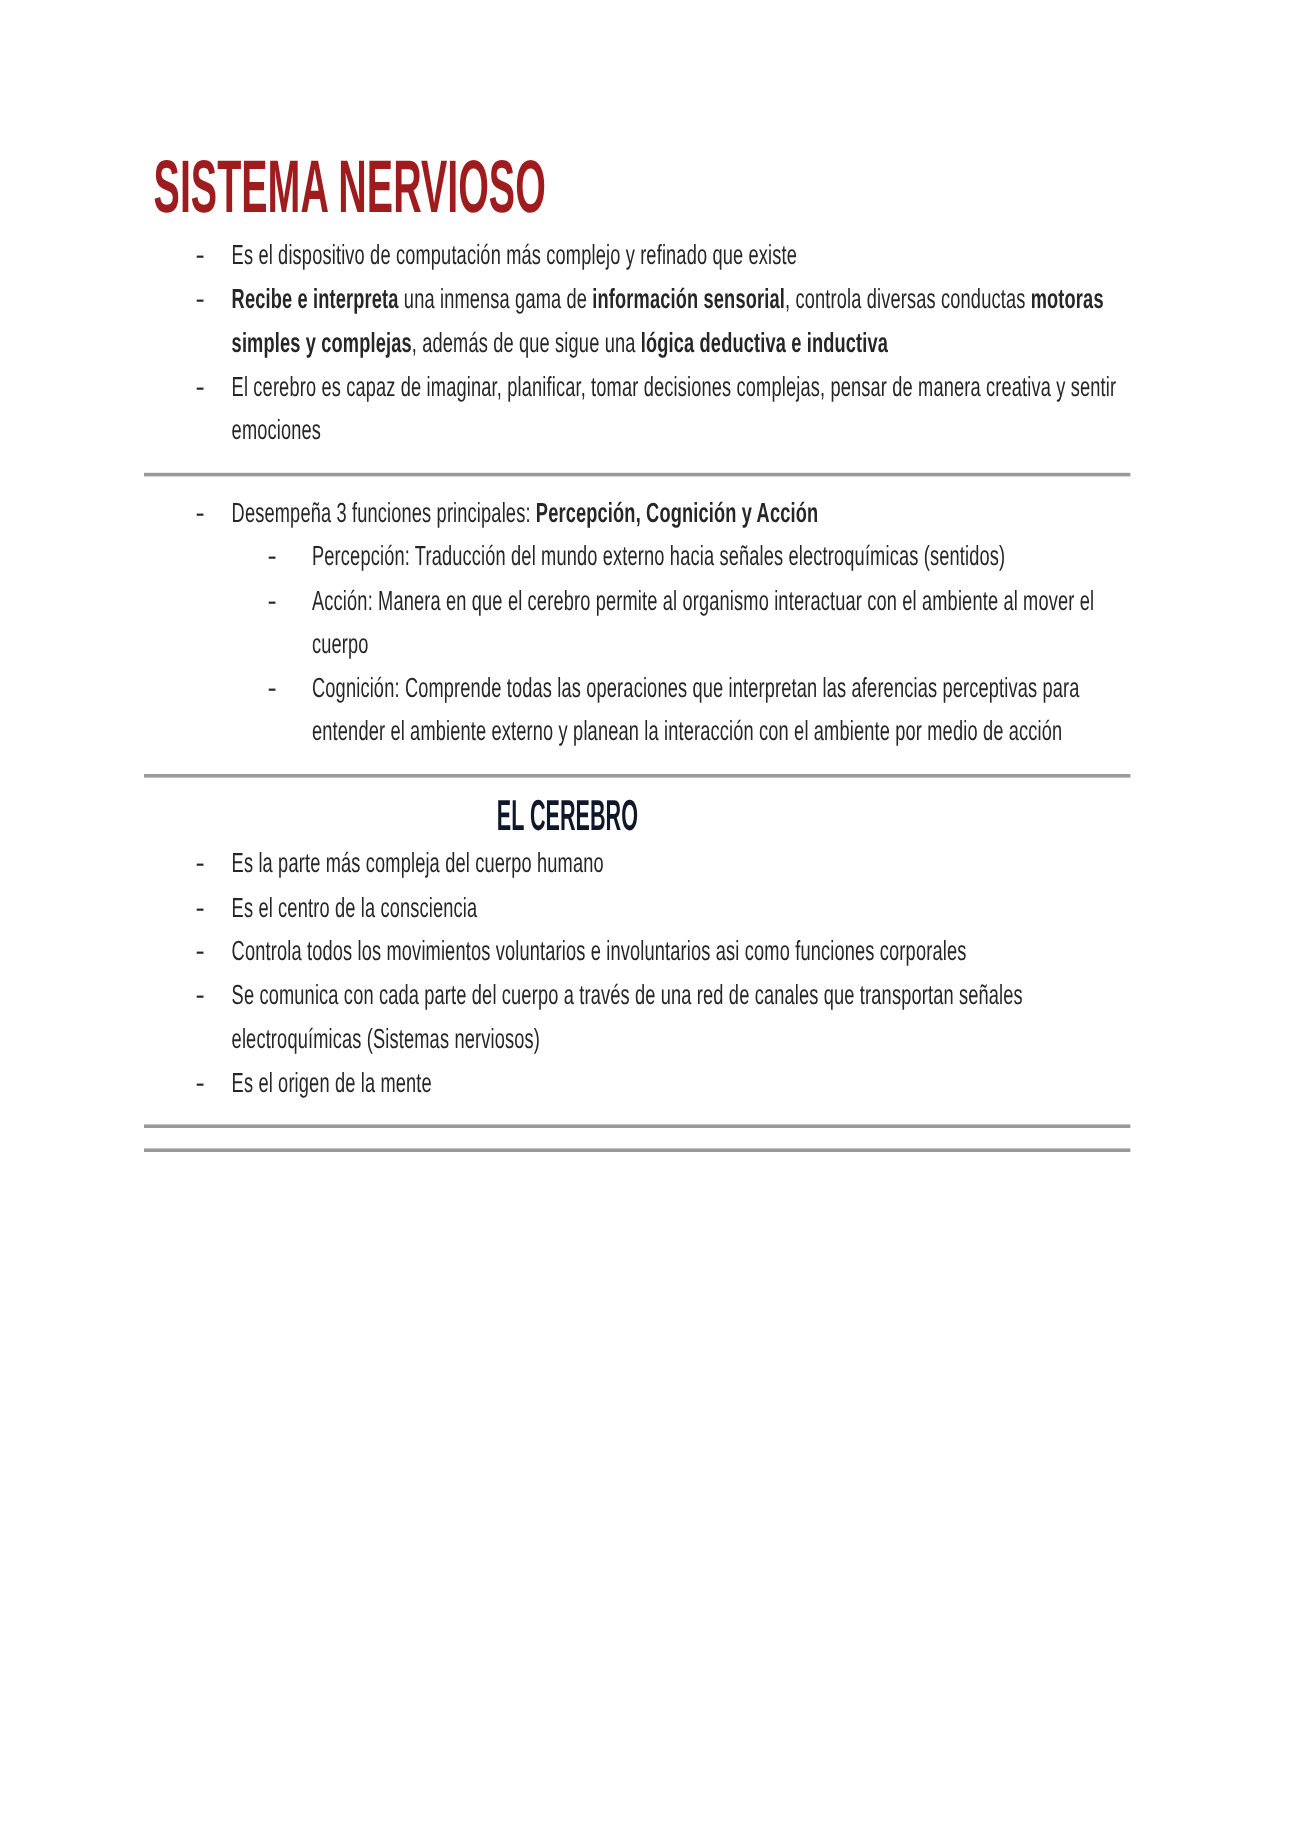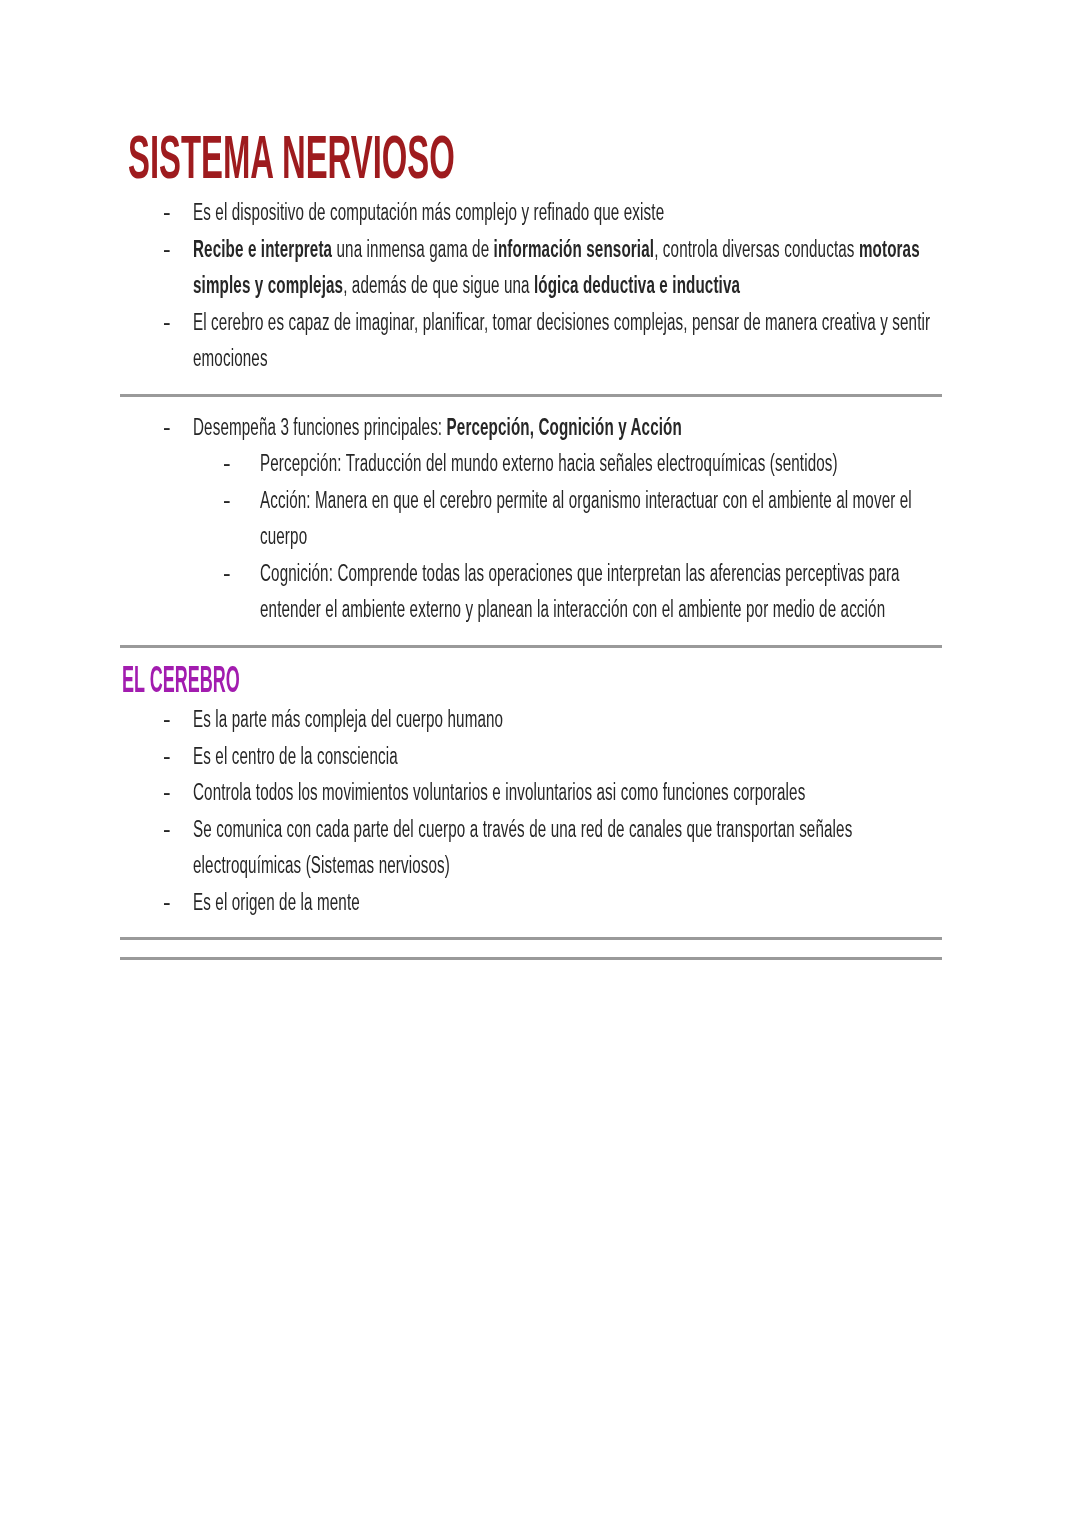--- a/index.html
+++ b/index.html
@@ -27,22 +27,23 @@
     line-height: 1;
     font-weight: 700;
     color: #9E1B1E;
     white-space: nowrap;
   }
   h2 {
     margin: 4px 0 2px 2px;
     font-size: 36px;
     line-height: 1.1;
     font-weight: 700;
-    color: #a21caf;
+    color: #0f172a;
     white-space: nowrap;
+    text-align: center;
   }
   .squeeze-t, .squeeze-h {
     display: inline-block;
     transform-origin: 0 50%;
   }
   .squeeze-t { transform: scaleX(0.53); }
   .squeeze-h { transform: scaleX(0.50); }
   .divider {
     height: 0;
     border-top: 3px solid var(--divider-color, #9a9a9a);

